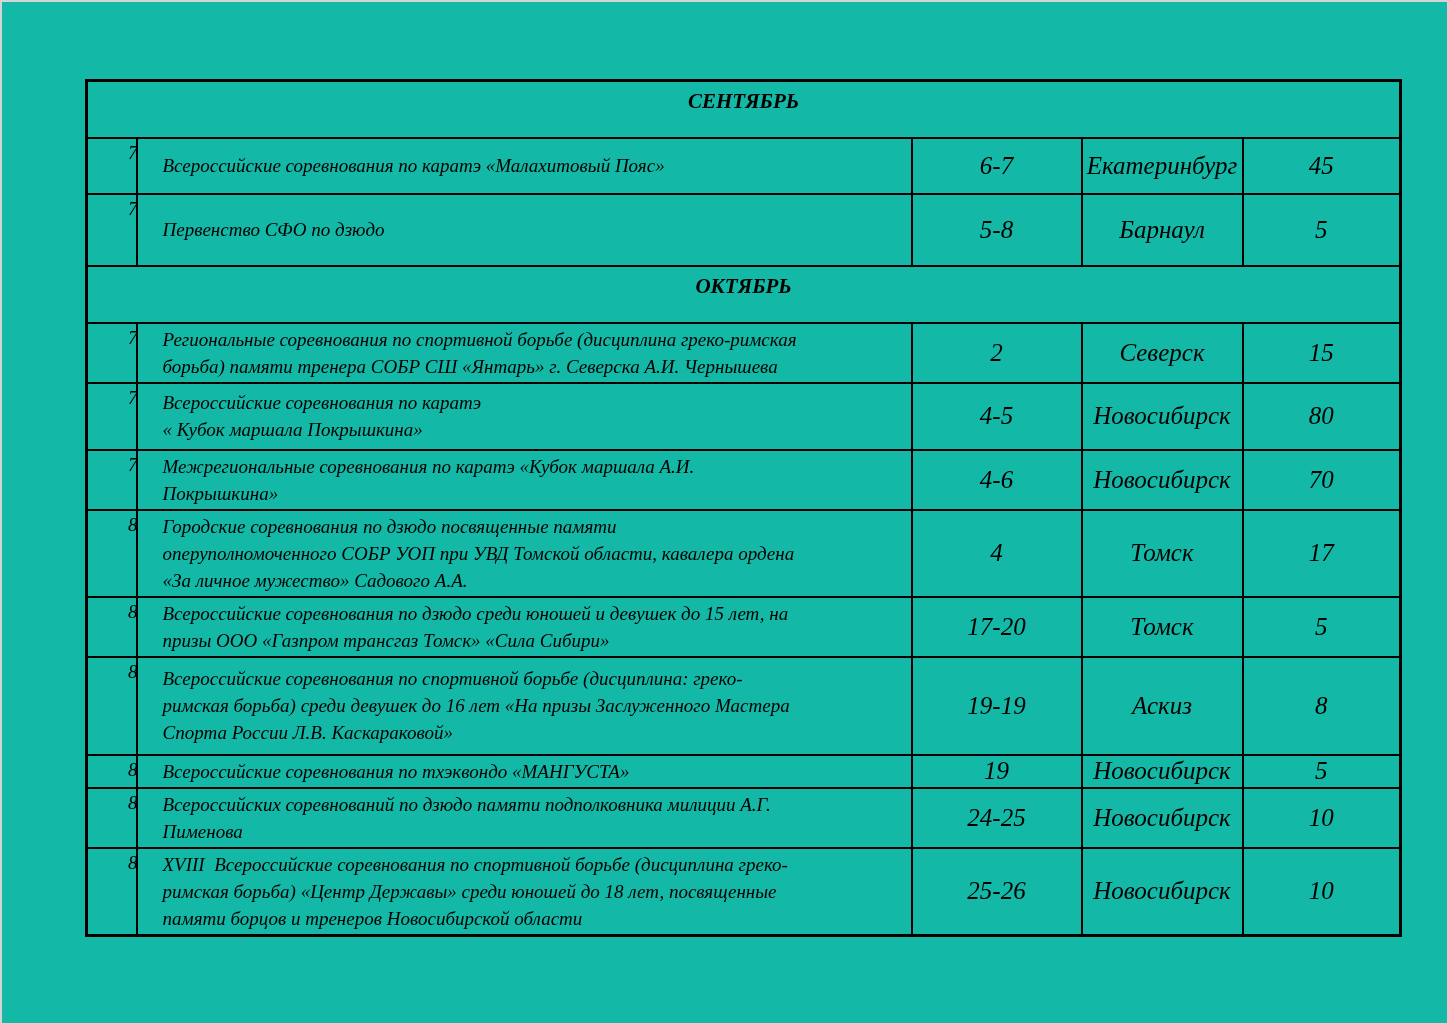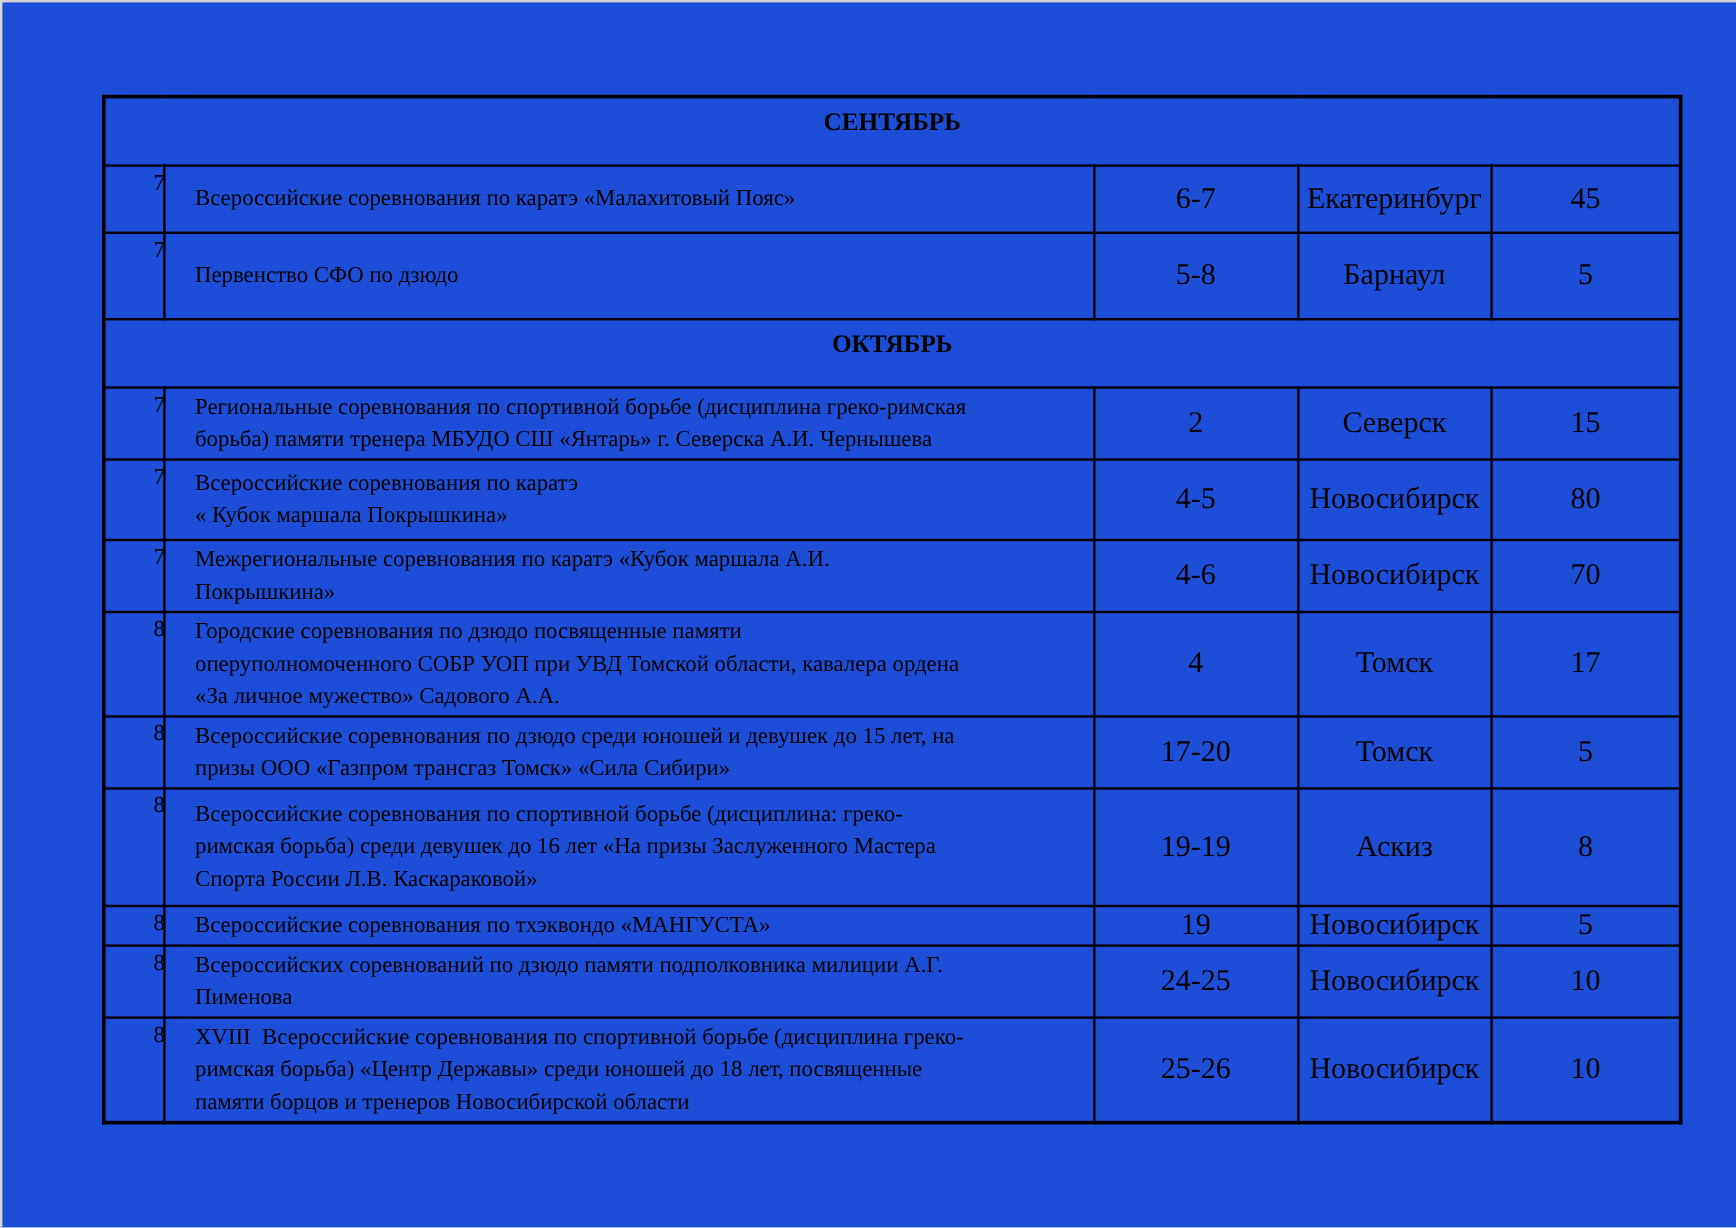--- a/index.html
+++ b/index.html
@@ -9,21 +9,22 @@
     width: 1447px;
     height: 1023px;
     overflow: hidden;
     font-family: "Liberation Serif", "DejaVu Serif", serif;
     color: #000000;
   }
   .page {
     position: relative;
     width: 1447px;
     height: 1023px;
-    background: #1d4ed8;
+    background: #14b8a6;
+    font-style: italic;
   }
   .edge-top {
     position: absolute;
     left: 0; top: 0;
     width: 1447px; height: 2px;
     background: #d4d4d4;
   }
   .edge-left {
     position: absolute;
     left: 0; top: 0;
@@ -103,21 +104,21 @@
           <td class="dates">5-8</td>
           <td class="city">Барнаул</td>
           <td class="count">5</td>
         </tr>
         <tr style="height: 57px;">
           <td colspan="5" class="section-cell">ОКТЯБРЬ</td>
         </tr>
         <tr style="height: 57px;">
           <td class="num">77.</td>
           <td class="desc">Региональные соревнования по спортивной борьбе (дисциплина греко-римская
-борьба) памяти тренера МБУДО СШ «Янтарь» г. Северска А.И. Чернышева</td>
+борьба) памяти тренера СОБР СШ «Янтарь» г. Северска А.И. Чернышева</td>
           <td class="dates">2</td>
           <td class="city">Северск</td>
           <td class="count">15</td>
         </tr>
         <tr style="height: 67px;">
           <td class="num">78.</td>
           <td class="desc">Всероссийские соревнования по каратэ
 « Кубок маршала Покрышкина»</td>
           <td class="dates">4-5</td>
           <td class="city">Новосибирск</td>

